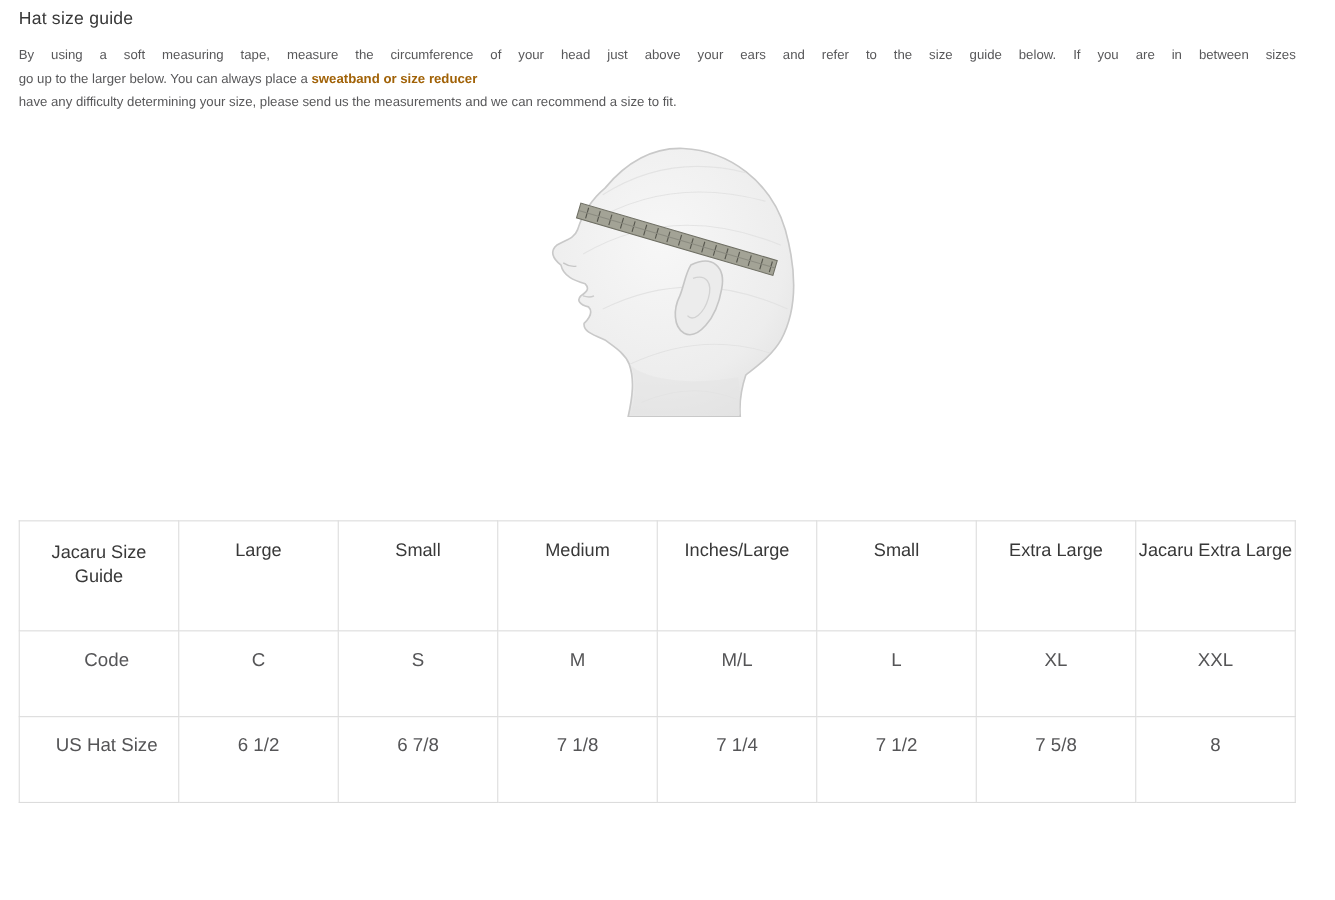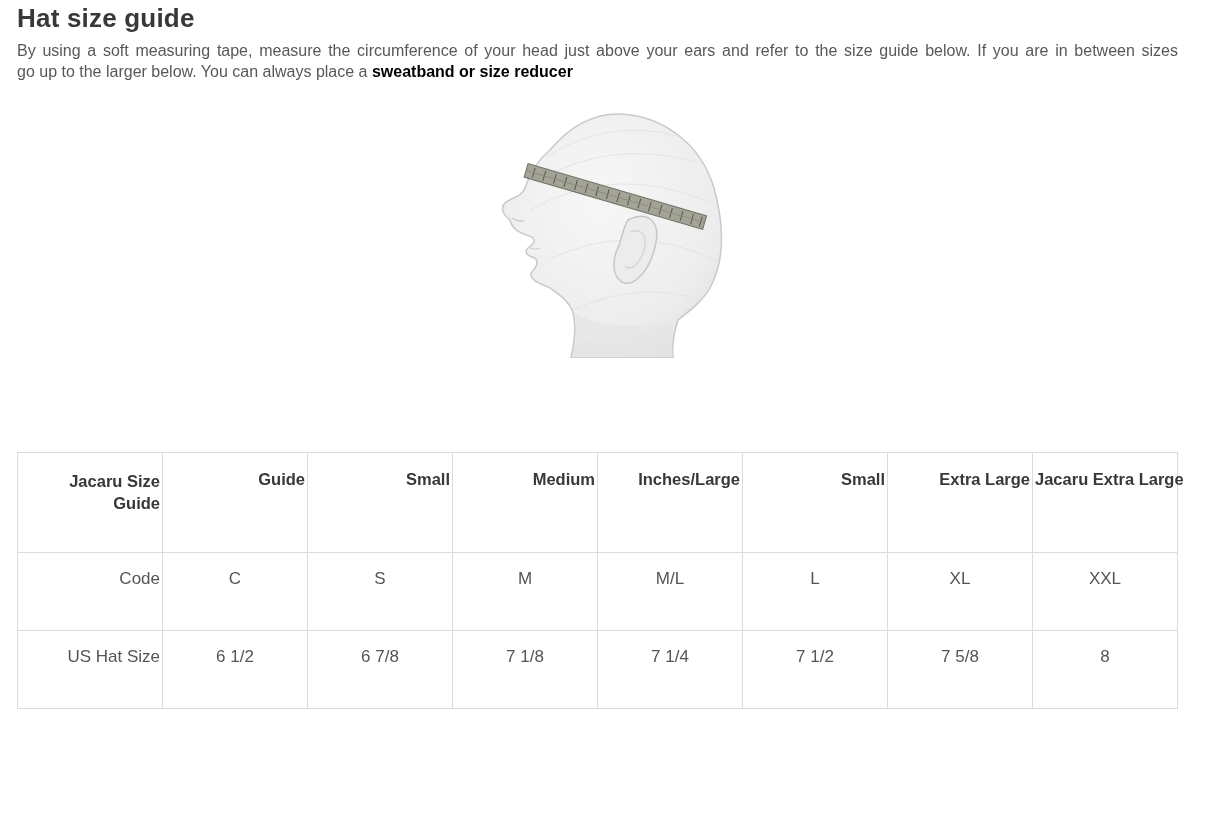--- a/index.html
+++ b/index.html
@@ -12,47 +12,47 @@
     height: 818px;
     font-family: "Liberation Sans", sans-serif;
     color: #58585a;
     overflow: hidden;
   }
   .page {
     padding: 5px 16px 0 17px;
   }
   h1.page-title {
     margin: 0;
-    font-size: 26px;
+    font-size: 16px;
     line-height: 26px;
-    font-weight: 700;
+    font-weight: 400;
     color: #383838;
     letter-spacing: 0.2px;
   }
   .intro {
     margin-top: 9px;
     width: 1161px;
-    font-size: 16px;
+    font-size: 12px;
     line-height: 21px;
     color: #58585a;
   }
   .intro .line { min-height: 21px; }
   .intro .line1 {
     text-align: justify;
     text-align-last: justify;
     white-space: nowrap;
   }
   .intro .line2 {
     display: flex;
     justify-content: space-between;
     white-space: pre;
   }
   .intro strong {
     font-weight: 700;
-    color: #000000;
+    color: #a16207;
   }
   .figure-wrap {
     margin-top: 28px;
     margin-left: 461px;
     width: 270px;
     height: 248px;
   }
   table.size-table {
     border-collapse: collapse;
     table-layout: fixed;
@@ -61,60 +61,61 @@
     font-size: 17px;
   }
   .size-table th, .size-table td {
     border: 1px solid #dcdcdc;
     vertical-align: top;
     overflow: visible;
   }
   .size-table th {
     height: 82px;
     padding: 17px 2px 0 2px;
-    font-weight: 700;
+    font-weight: 400;
     font-size: 16.5px;
     color: #383838;
-    text-align: right;
+    text-align: center;
     white-space: nowrap;
   }
   .size-table th .hwrap {
     display: inline-block;
     max-width: 112px;
     white-space: normal;
     line-height: 22px;
   }
   .size-table td {
     height: 61px;
     padding: 16px 2px 0 2px;
     text-align: center;
     color: #555557;
     white-space: nowrap;
   }
   .size-table td.rowlabel {
-    text-align: right;
+    text-align: center;
     padding-left: 16px;
   }
   .size-table tr.bold-row td {
     font-weight: 700;
     color: #383838;
   }
 </style>
 </head>
 <body>
 
 <div class="page">
 
   <h1 class="page-title">Hat size guide</h1>
 
   <div class="intro">
     <div class="line line1">By using a soft measuring tape, measure the circumference of your head just above your ears and refer to the size guide below. If you are in between sizes</div>
     <div class="line line2">
       <span class="l2left"><span>go up to the larger below. You can always place a </span><strong>sweatband or size reducer</strong></span>
     </div>
+    <div class="line line3">have any difficulty determining your size, please send us the measurements and we can recommend a size to fit.</div>
   </div>
 
   <div class="figure-wrap">
     <svg width="270" height="248" viewBox="0 0 270 248" xmlns="http://www.w3.org/2000/svg" aria-hidden="true">
       <defs>
         <radialGradient id="hg" cx="45%" cy="35%" r="80%">
           <stop offset="0%" stop-color="#f7f7f7"></stop>
           <stop offset="65%" stop-color="#ededed"></stop>
           <stop offset="100%" stop-color="#dedede"></stop>
         </radialGradient>
@@ -182,21 +183,21 @@
         </g>
         <line x1="48" y1="61" x2="234" y2="61" stroke="#8b8b80" stroke-width="1"></line>
       </g>
     </svg>
   </div>
 
   <table class="size-table">
     <thead>
       <tr>
         <th class="first"><span class="hwrap">Jacaru Size Guide</span></th>
-        <th>Guide</th>
+        <th>Large</th>
         <th>Small</th>
         <th>Medium</th>
         <th>Inches/Large</th>
         <th>Small</th>
         <th>Extra Large</th>
         <th>Jacaru Extra Large</th>
       </tr>
     </thead>
     <tbody>
       <tr>

